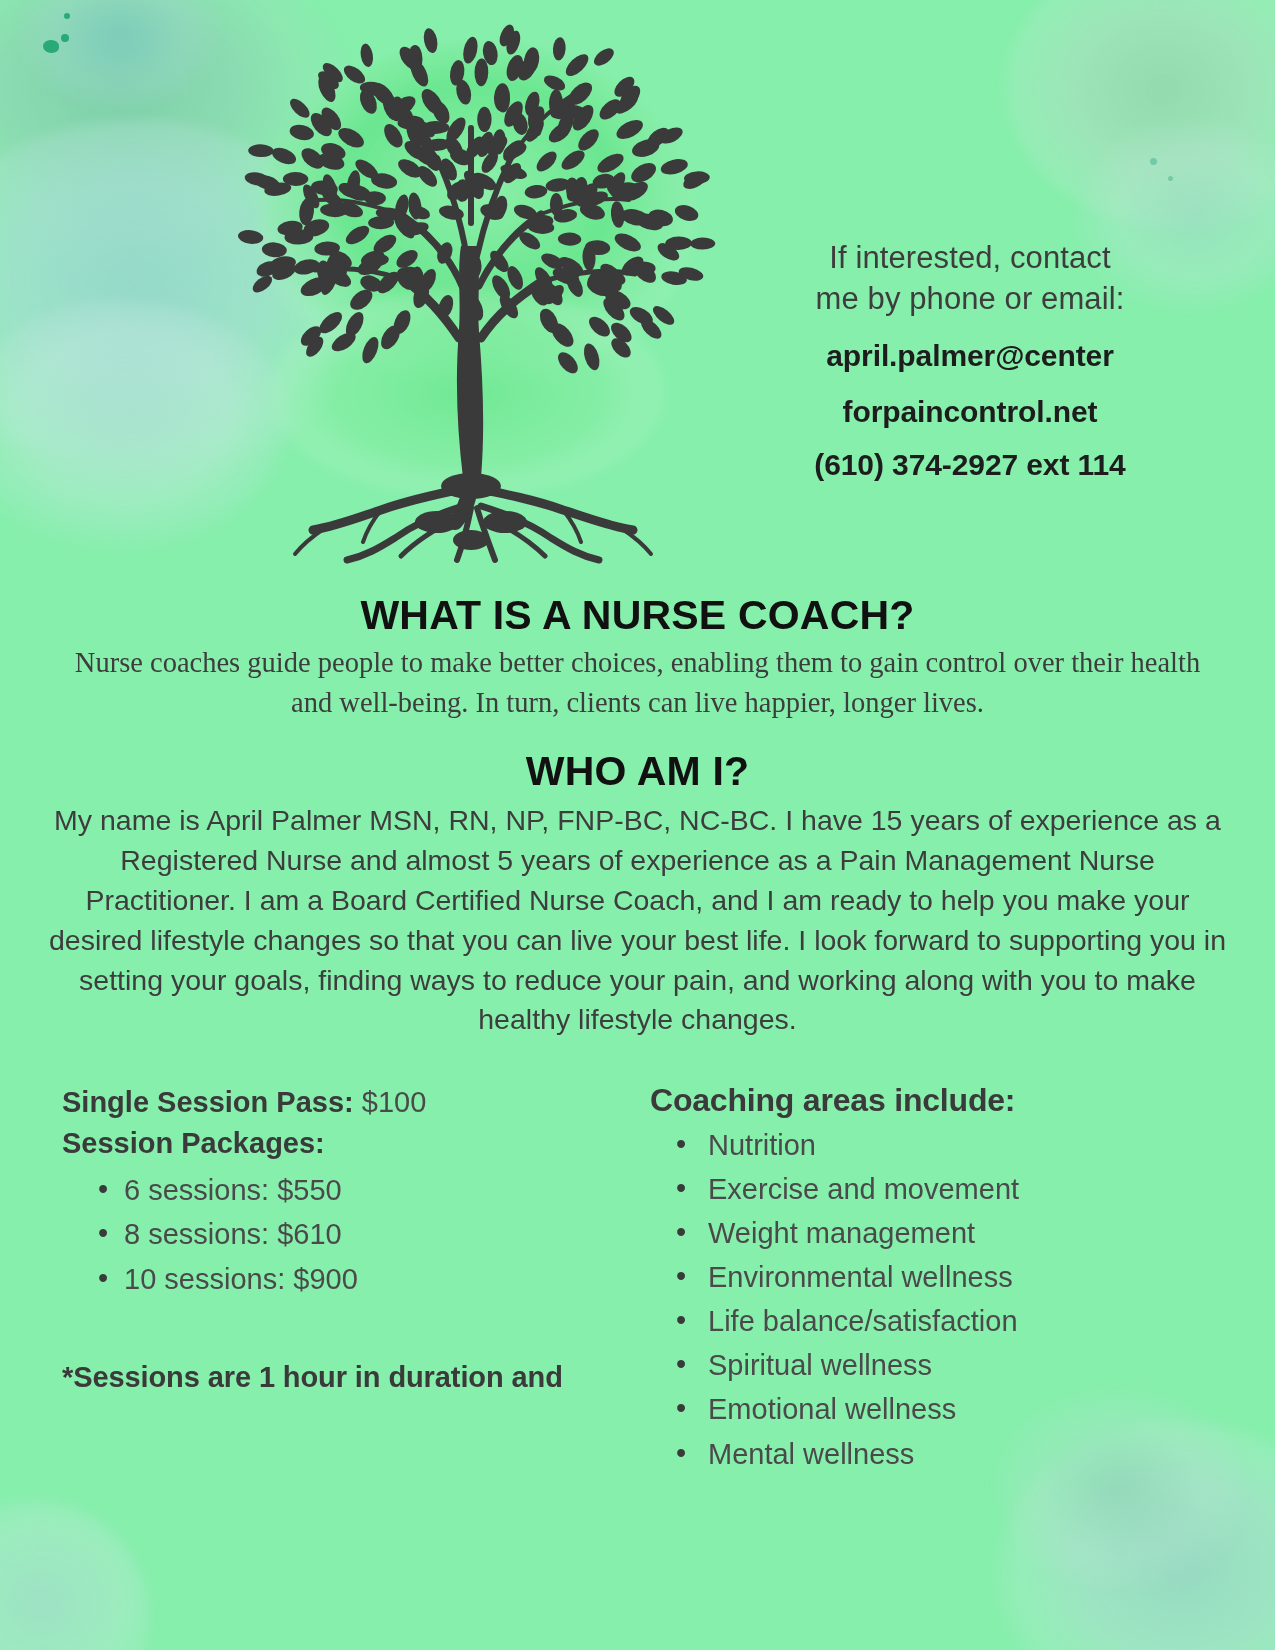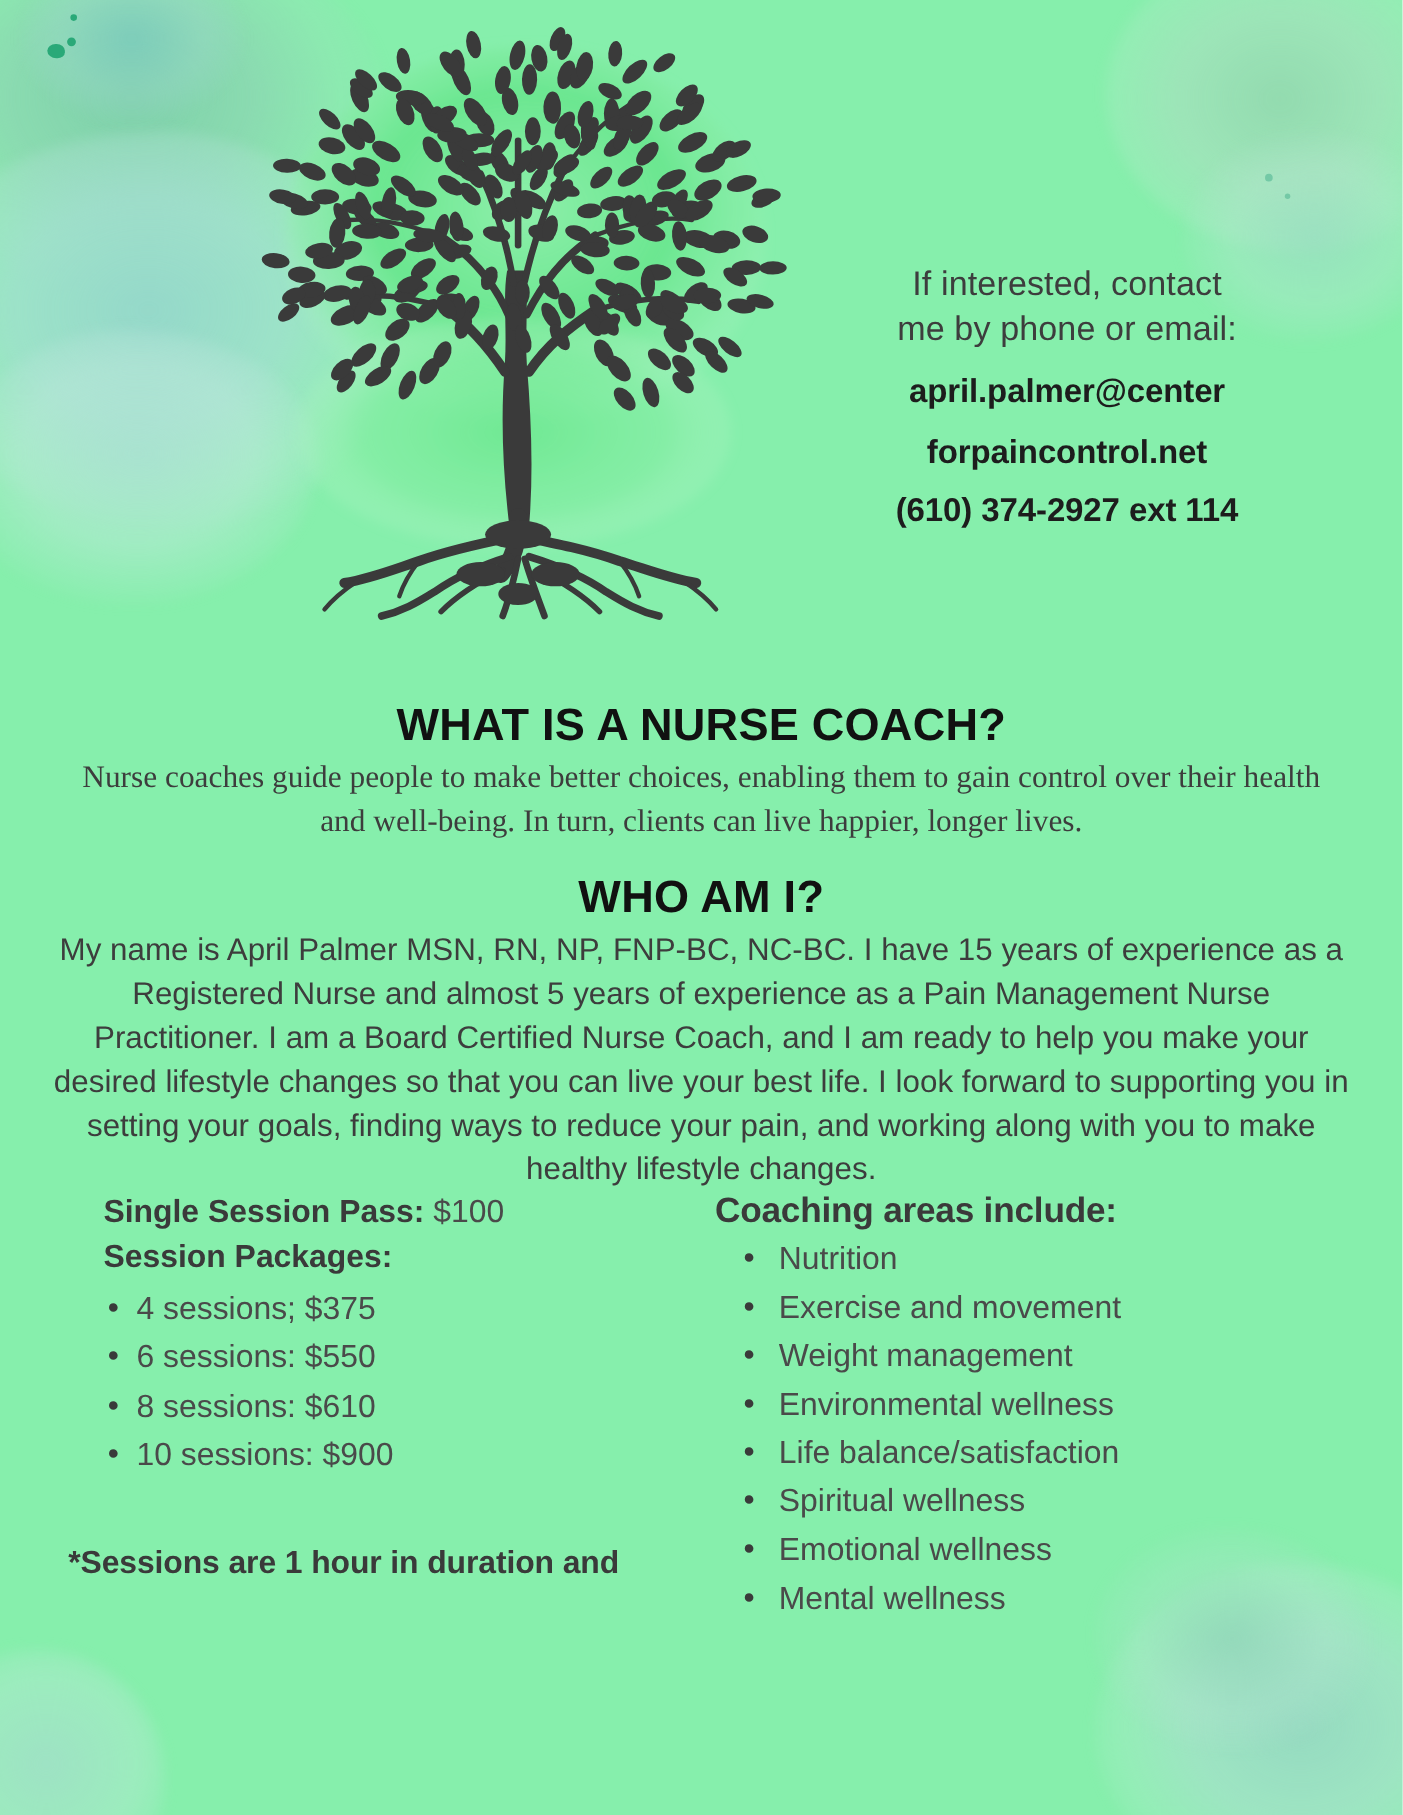--- a/index.html
+++ b/index.html
@@ -117,21 +117,21 @@
   }
   .contact-phone {
     margin-top: 16px;
     font-size: 30px;
     font-weight: 700;
     color: #1d1d1d;
     letter-spacing: -.1px;
   }
 
   
-  .section { position: absolute; left: 0; right: 0; margin-top: 44px; }
+  .section { position: absolute; left: 0; right: 0; }
   .section-title {
     text-align: center;
     font-size: 41px;
     font-weight: 700;
     color: #111111;
     letter-spacing: .2px;
   }
   .section-body {
     margin: 4px auto 0;
     text-align: center;
@@ -154,21 +154,20 @@
     display: flex;
     align-items: flex-start;
   }
   .col-left { width: 640px; padding-left: 62px; box-sizing: border-box; }
   .col-right { width: 635px; padding-left: 10px; box-sizing: border-box; }
 
   .price-line {
     font-size: 29px;
     line-height: 1.42;
     color: #3a3a3a;
-    margin-left: 32px;
   }
   .price-line .lbl { font-weight: 700; color: #3a3a3a; }
   .price-line .val { font-weight: 400; color: #4a4a4a; }
 
   ul.flyer-list {
     list-style: none;
     margin: 4px 0 0;
     padding: 0;
   }
   ul.flyer-list li {
@@ -566,21 +565,20 @@
 
     <div class="col-left">
       <div class="price-line">
         <span class="lbl">Single Session Pass:</span>
         <span class="val">$100</span>
       </div>
       <div class="price-line">
         <span class="lbl">Session Packages:</span>
       </div>
       <ul class="flyer-list">
-        <li>4 sessions; $375</li>
         <li>6 sessions: $550</li>
         <li>8 sessions: $610</li>
         <li>10 sessions: $900</li>
       </ul>
       <div class="note">
         <div>*Sessions are 1 hour in duration and</div>
       </div>
     </div>
 
     <div class="col-right">

